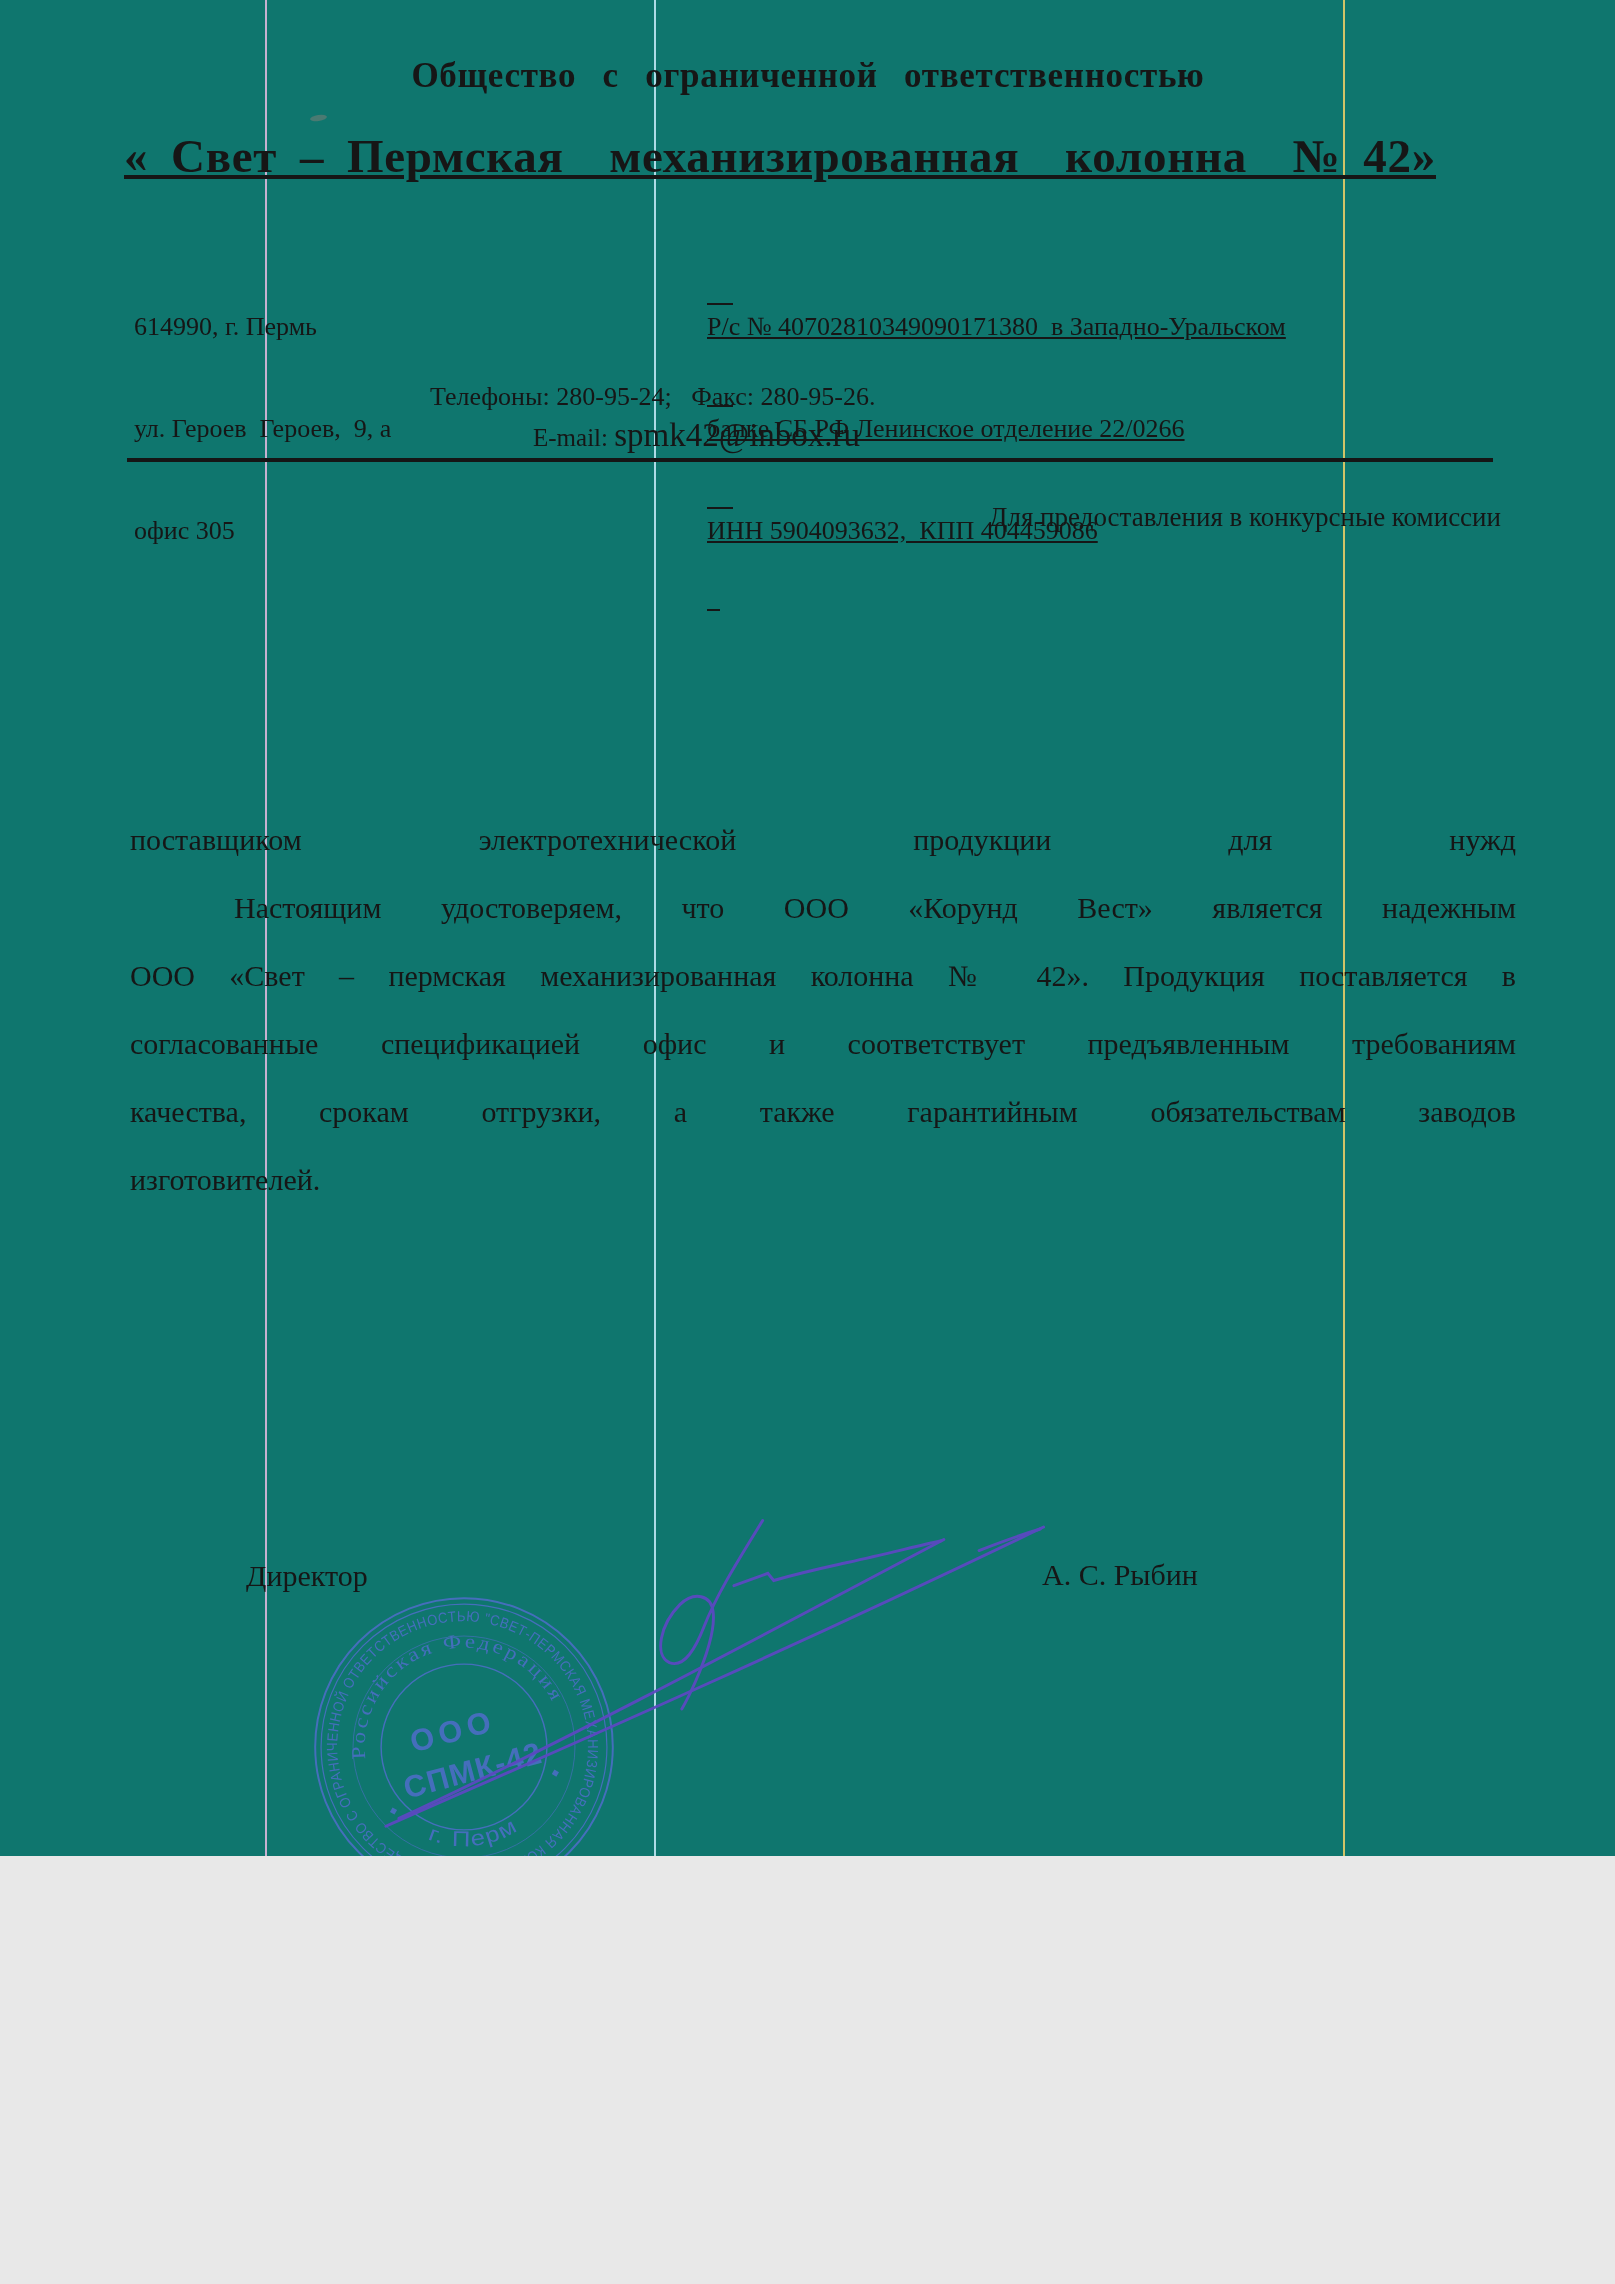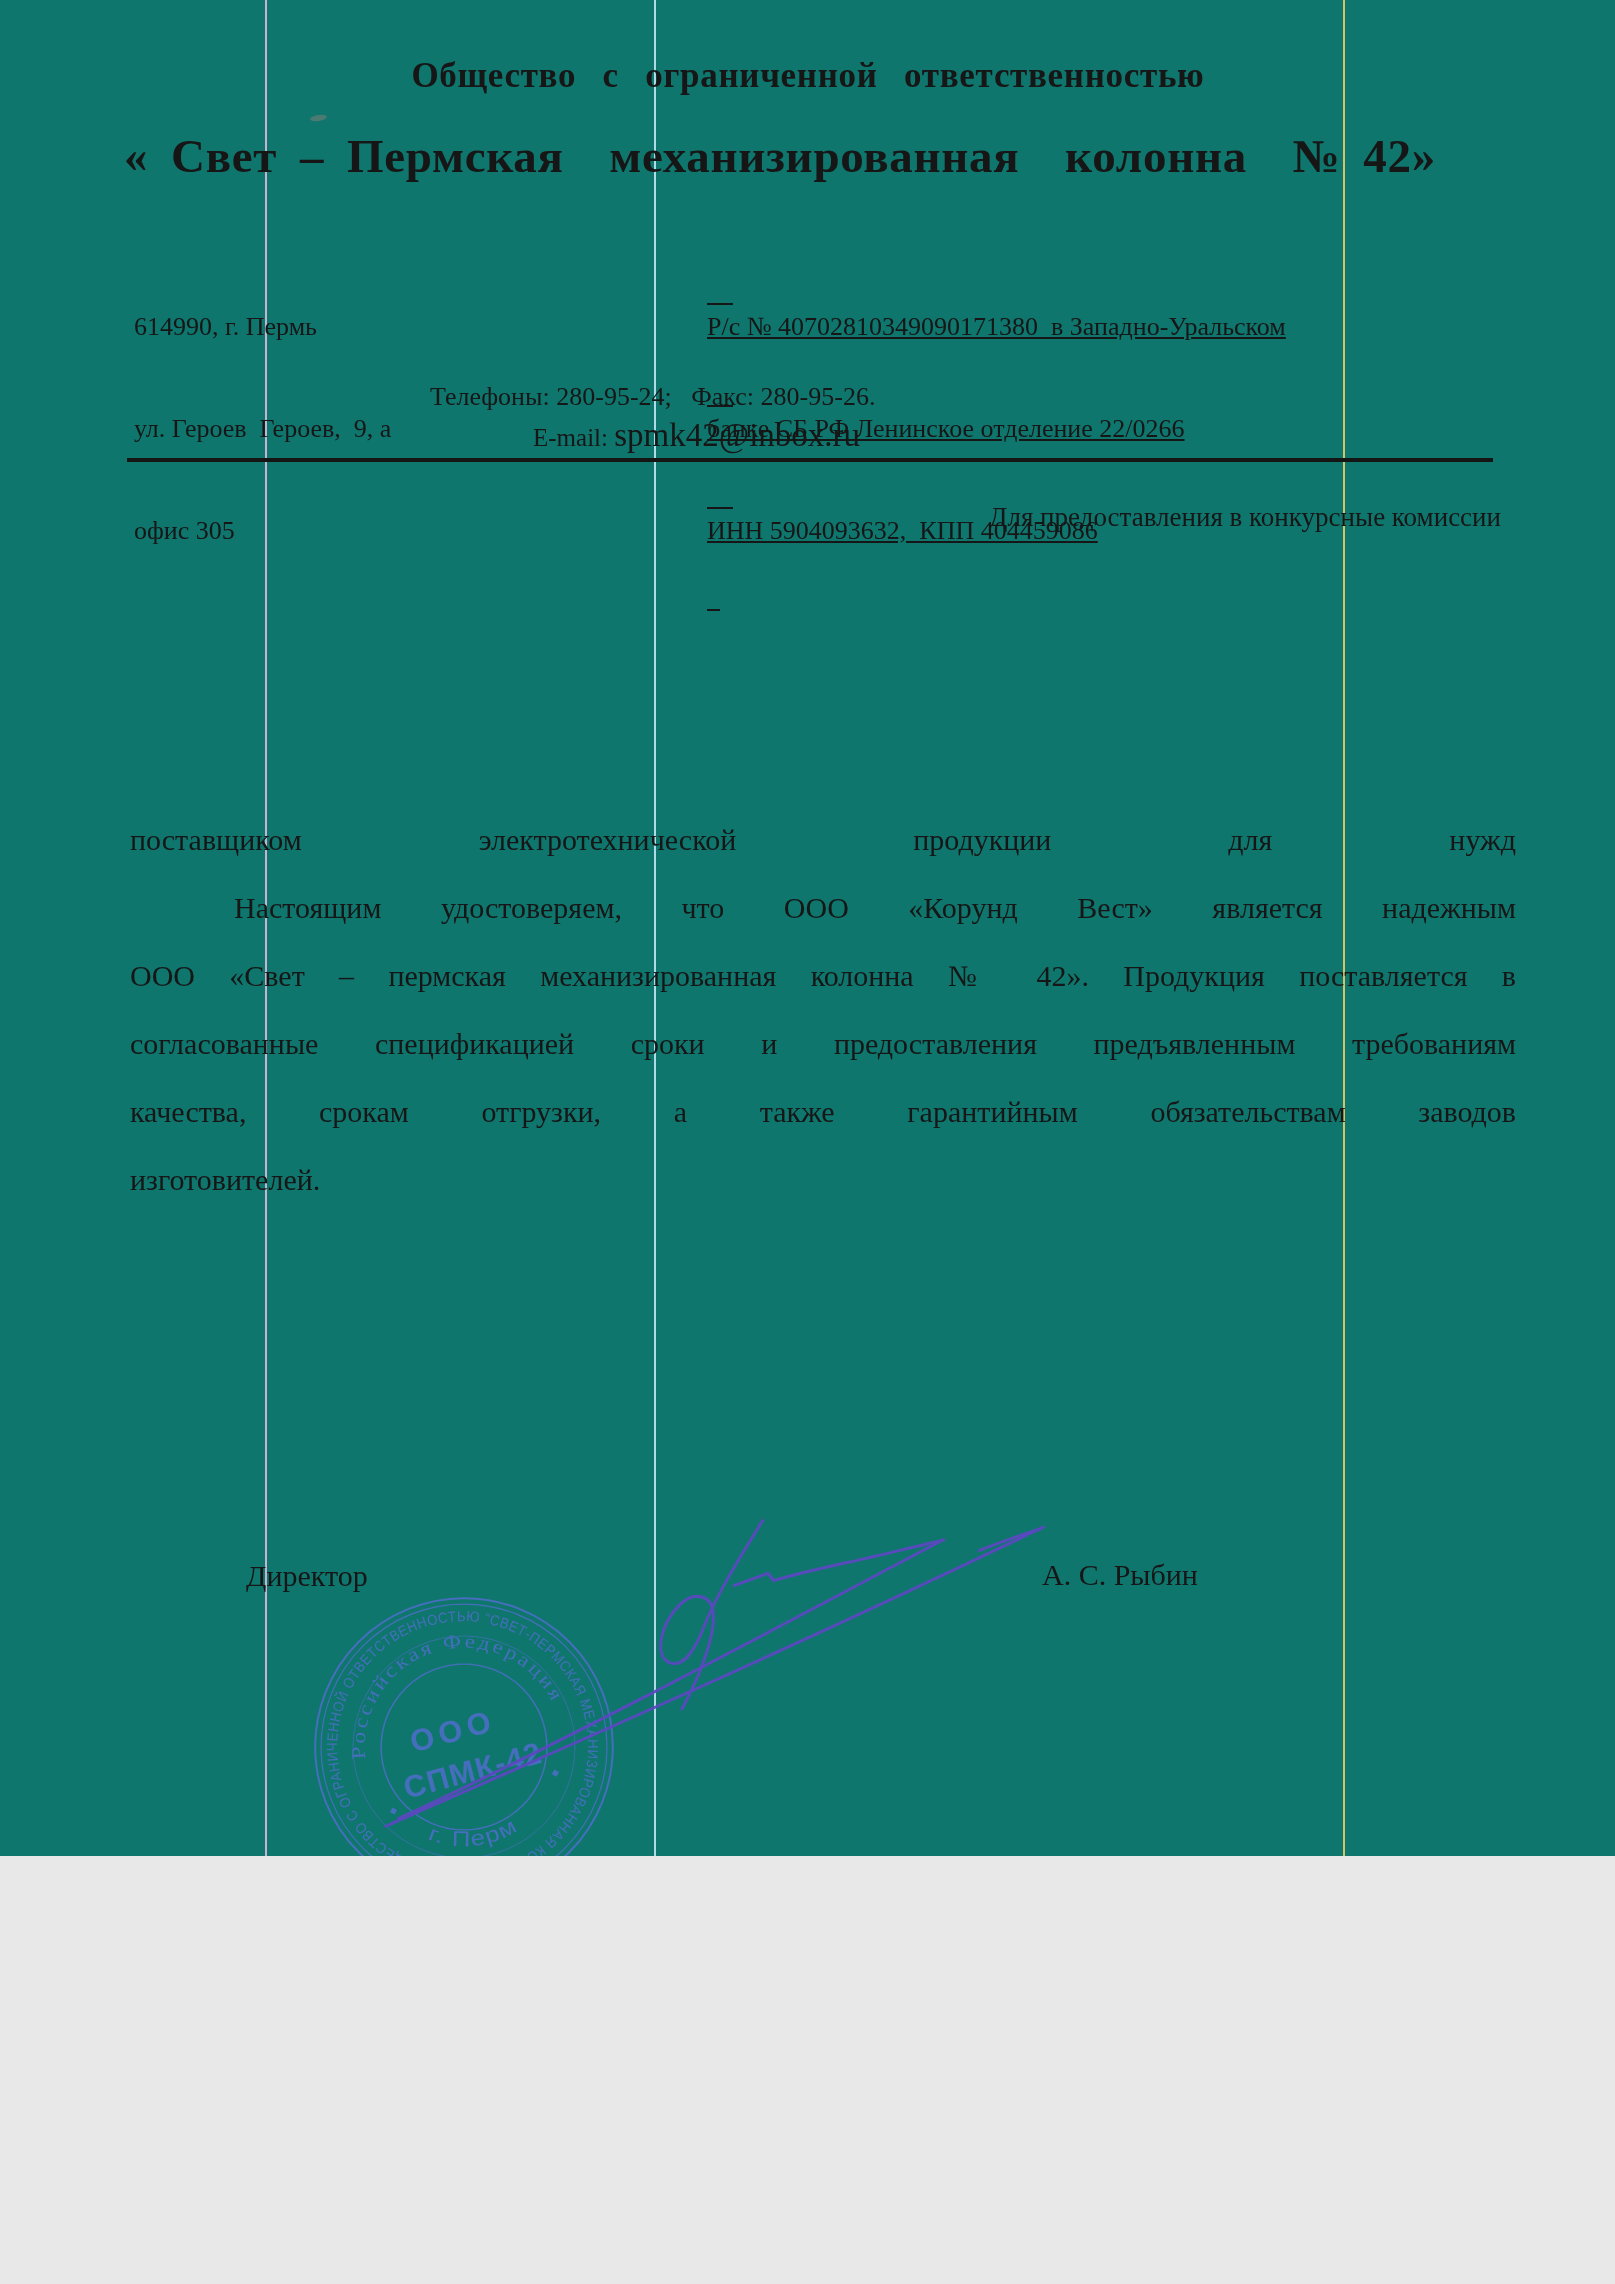--- a/index.html
+++ b/index.html
@@ -7,21 +7,21 @@
     position:relative;
     width:1616px;height:1856px;
     background:#0f766e;
     overflow:hidden;
     font-family:"Liberation Serif", serif;
     color:#161616;
   }
   .t{position:absolute;white-space:pre;}
   .scanline{position:absolute;top:0;height:2284px;}
   .hdr1{left:0;right:0;top:56px;text-align:center;font-size:35px;font-weight:bold;word-spacing:17px;letter-spacing:0.7px;}
-  .hdr2{left:124px;top:129px;font-size:47px;font-weight:bold;word-spacing:10.4px;letter-spacing:0.7px;}
+  .hdr2{left:124px;top:129px;font-size:47px;font-weight:bold;word-spacing:10.4px;letter-spacing:0.7px;text-decoration:underline;}
   .addr{left:134px;top:242px;font-size:26px;line-height:34px;}
   .bank{left:707px;top:242px;font-size:26px;line-height:34px;text-decoration:underline;}
   .phones{left:430px;top:382px;font-size:26px;}
   .email{left:533px;top:417px;font-size:25px;}
   .email .big{font-size:33px;}
   .rule{position:absolute;left:127px;top:458px;width:1366px;height:3.9px;background:#151515;}
   .subject{right:115px;top:502px;font-size:27px;}
   .bodywrap{position:absolute;left:130px;top:823px;width:1386px;font-size:30px;}
   .bline{height:68px;text-align:justify;text-align-last:justify;word-spacing:1.3px;}
   .bline.first{padding-left:104px;width:1282px;}
@@ -60,21 +60,21 @@
   <div class="t email"><span>E-mail: </span><span class="big">spmk42@inbox.ru</span></div>
 
   <div class="rule"></div>
 
   <div class="t subject">Для предоставления в конкурсные комиссии</div>
 
   <div class="bodywrap">
     <div class="bline">поставщиком электротехнической продукции для нужд</div>
     <div class="bline first">Настоящим удостоверяем, что ООО «Корунд Вест» является надежным</div>
     <div class="bline">ООО «Свет – пермская механизированная колонна № 42». Продукция поставляется в</div>
-    <div class="bline">согласованные спецификацией сроки и предоставления предъявленным требованиям</div>
+    <div class="bline">согласованные спецификацией офис и соответствует предъявленным требованиям</div>
     <div class="bline">качества, срокам отгрузки, а также гарантийным обязательствам заводов</div>
     <div class="bline last">изготовителей.</div>
   </div>
 
   <div class="t sigrow" style="left:246px;top:1559px;">Директор</div>
   <div class="t sigrow" style="left:1042px;top:1558px;">А. С. Рыбин</div>
 
   <svg style="left:293px;top:1576px;" width="342" height="342" viewBox="0 0 524 524" opacity="0.88">
     <g fill="none" stroke="#4d6ec7">
       <circle cx="262" cy="262" r="228" stroke-width="3"></circle>

